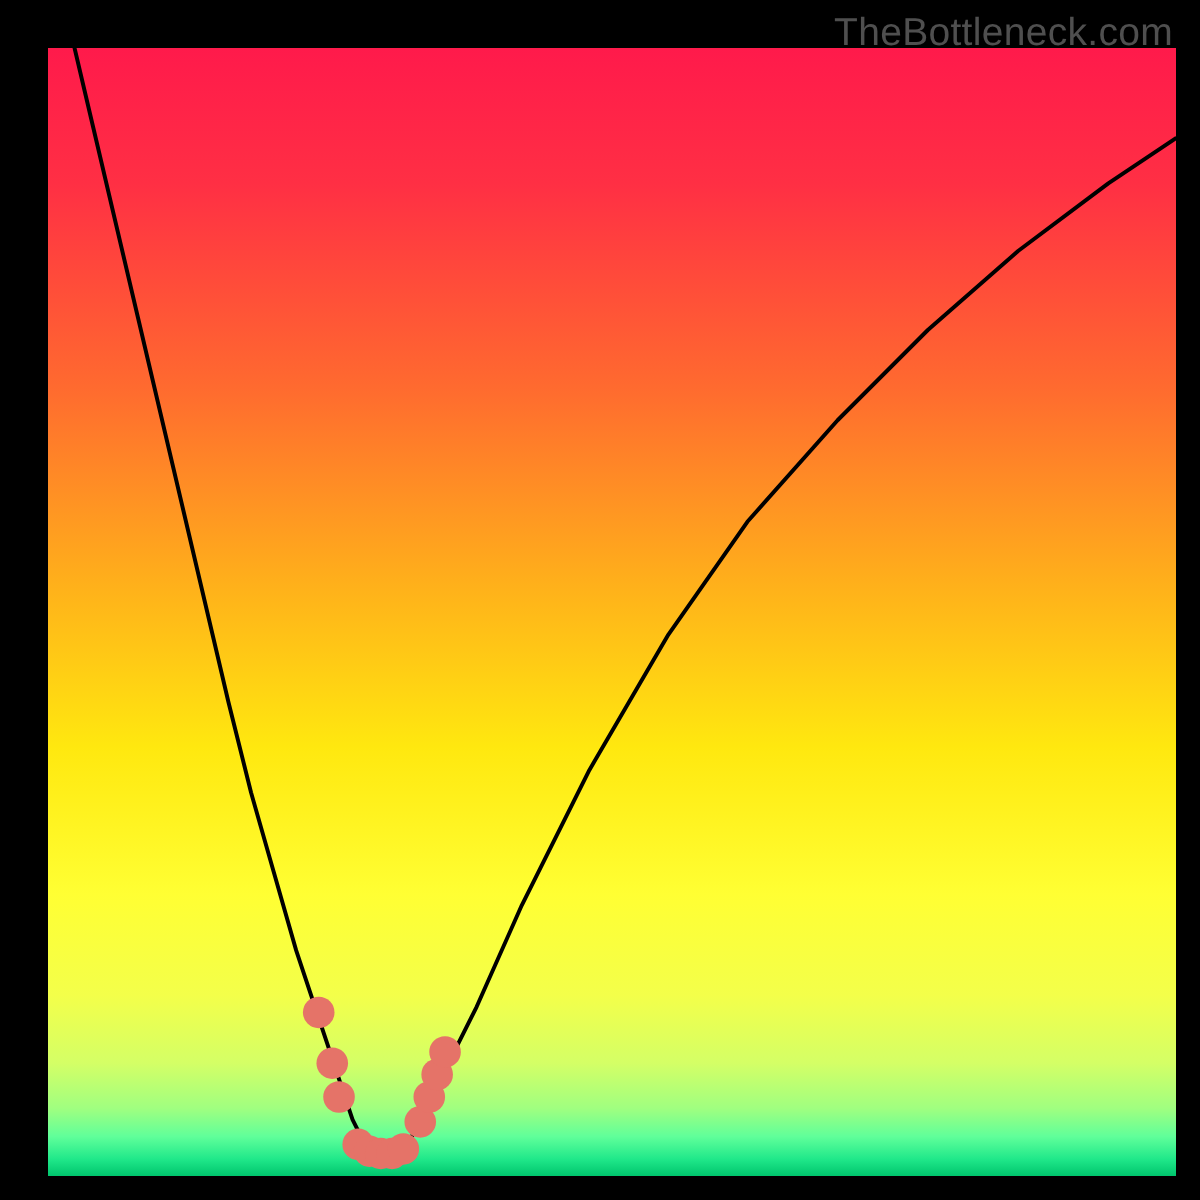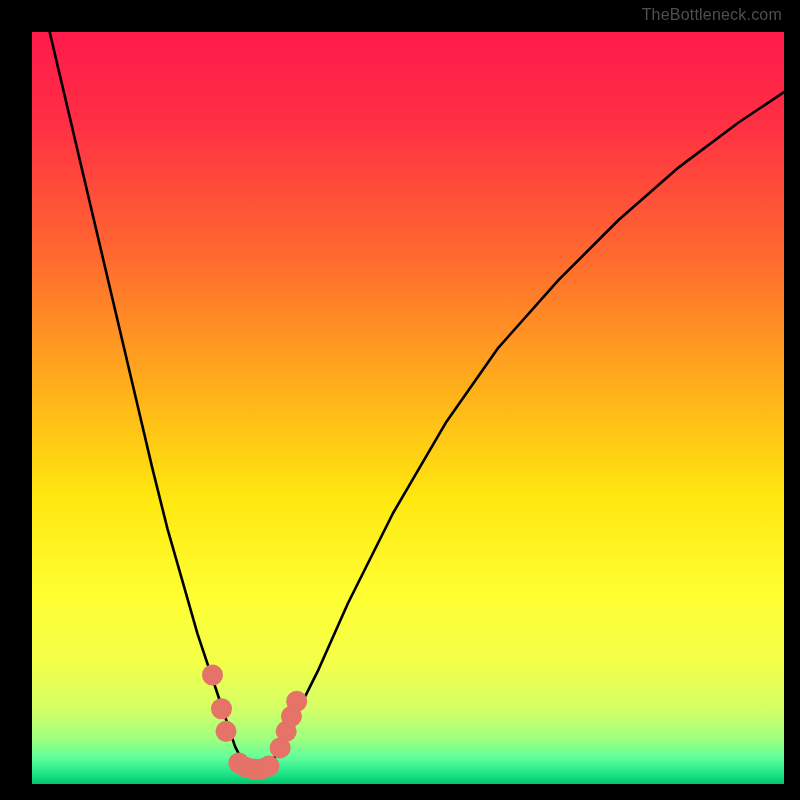--- a/index.html
+++ b/index.html
@@ -24,21 +24,21 @@
     left: 32px;
     top: 32px;
     width: 752px;
     height: 752px;
   }
   .watermark {
     position: absolute;
     top: 6px;
     right: 18px;
     color: #4f4f4f;
-    font-size: 16px;
+    font-size: 26px;
     font-weight: 400;
     letter-spacing: 0.2px;
     user-select: none;
   }
   svg { display: block; }
 </style>
 </head>
 <body>
 
 <div class="frame">

